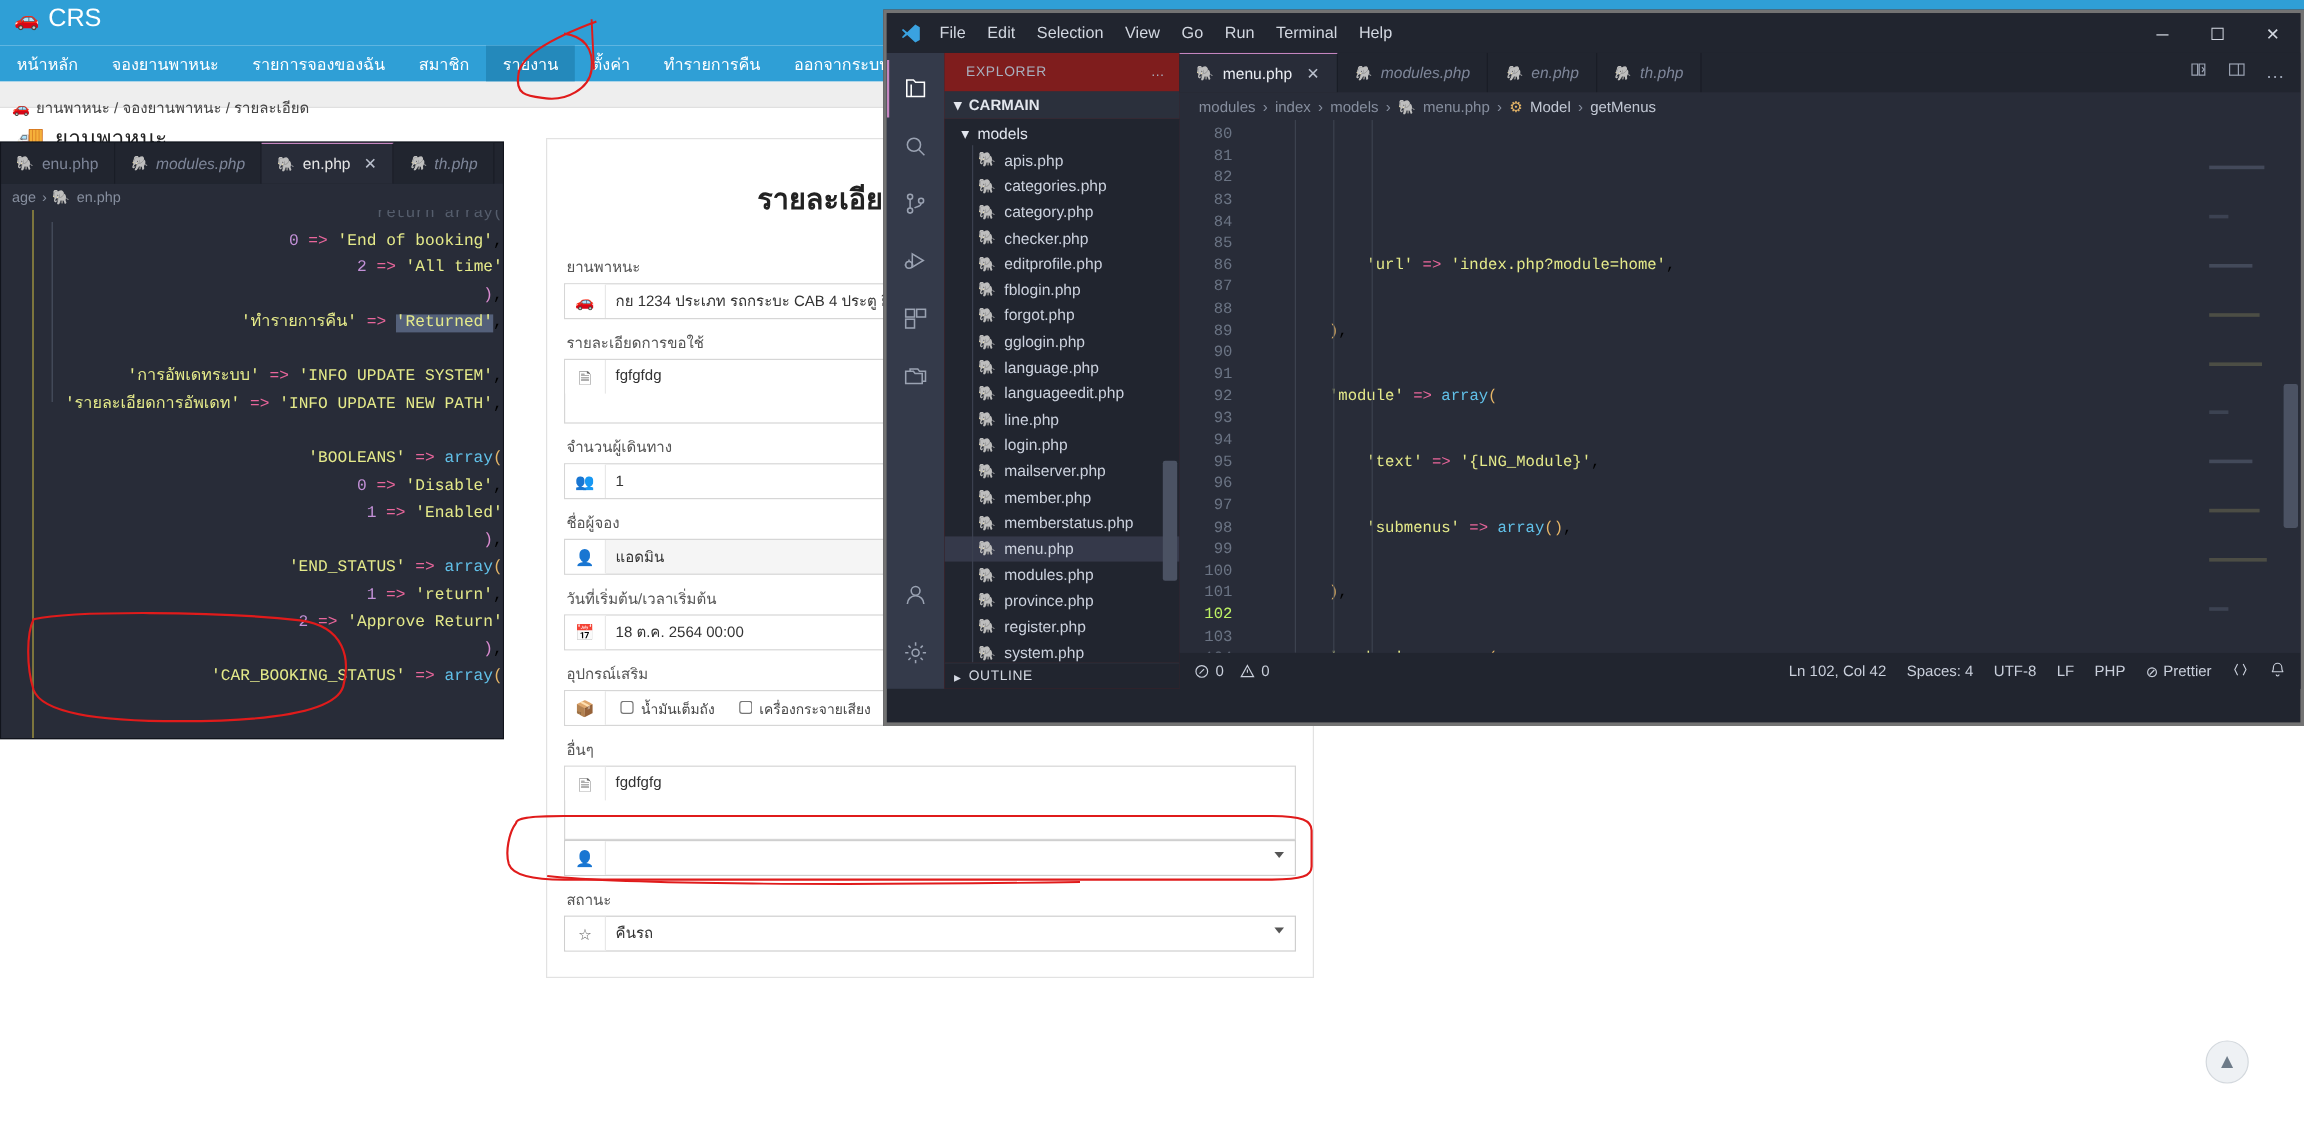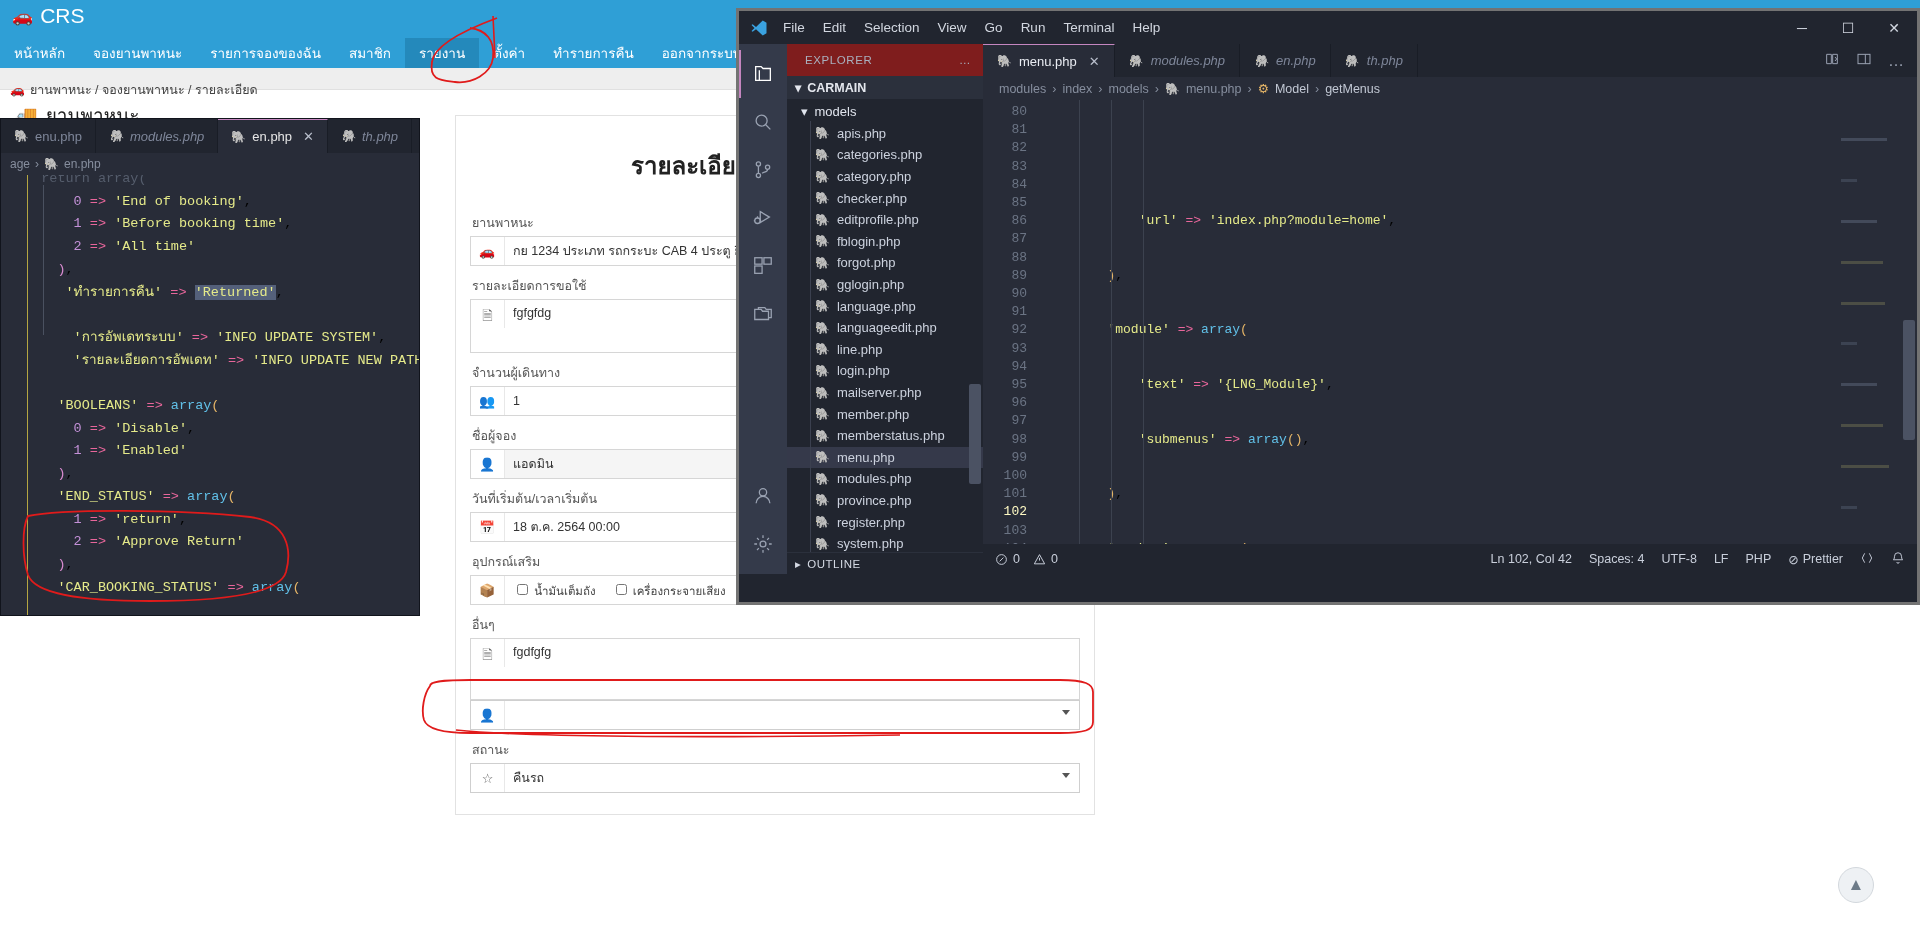--- a/index.html
+++ b/index.html
@@ -51,21 +51,21 @@
   
   #vs-left { position:absolute; left:0px; top:118px; width:420px; height:498px; background:#1f2430; border:1px solid #11141c;}
   .vsl-tabs { height:34px; background:#21252f; display:flex; align-items:stretch; }
   .vsl-tab { display:flex; align-items:center; gap:6px; padding:0 13px; font-size:13px; color:#7e8699; background:#21252f; border-right:1px solid #191d26; white-space:nowrap;}
   .vsl-tab.active { background:#282c38; color:#e6e6e6; border-top:1px solid #c586c0; }
   .vsl-tab.italic { font-style:italic; }
   .elephant { color:#b07cc6; font-size:12px; }
   .tab-x { color:#b9bfcc; font-size:13px; margin-left:5px; }
   .vsl-crumb { height:22px; background:#282c38; color:#868e9e; font-size:12px; display:flex; align-items:center; gap:5px; padding-left:9px;}
   .vsl-code { position:relative; padding:4px 0 0 0; background:#282c38; height:440px; overflow:hidden; }
-  .vsl-line { font-family:"Liberation Mono","DejaVu Sans Mono",monospace; font-size:13.5px; line-height:22.7px; white-space:pre; padding-left:24px; }
+  .vsl-line { font-family:"Liberation Mono","DejaVu Sans Mono",monospace; font-size:13.5px; line-height:22.7px; white-space:pre; padding-left:4px;text-align:right; }
   .vsl-guide { position:absolute; left:26px; top:0px; bottom:0; width:1px; background:#b5a642; }
   .vsl-guide2 { position:absolute; left:42px; top:10px; height:150px; width:1px; background:#4a5160; }
 
   
   .t-str { color:#e5ea8a; }
   .t-num { color:#c491d8; }
   .t-op  { color:#e8669b; }
   .t-fn  { color:#61c0e8; }
   .t-par { color:#e5b567; }
   .t-par2{ color:#d98bd0; }
@@ -259,21 +259,20 @@
     <span>›</span>
     <span class="elephant">🐘</span>
     <span>en.php</span>
   </div>
   <div class="vsl-code">
     <div class="vsl-guide"></div>
     <div class="vsl-guide2"></div>
     <div style="margin-top:-11px;">
       <div class="vsl-line" style="color:#555d6c;">  return array(</div>
       <div class="vsl-line">      <span class="t-num">0</span> <span class="t-op">=&gt;</span> <span class="t-str">'End of booking'</span>,</div>
-      <div class="vsl-line">      <span class="t-num">1</span> <span class="t-op">=&gt;</span> <span class="t-str">'Before booking time'</span>,</div>
       <div class="vsl-line">      <span class="t-num">2</span> <span class="t-op">=&gt;</span> <span class="t-str">'All time'</span></div>
       <div class="vsl-line">    <span class="t-par2">)</span>,</div>
       <div class="vsl-line">     <span class="t-str">'ทำรายการคืน'</span> <span class="t-op">=&gt;</span> <span class="t-str t-sel">'Returned'</span>,</div>
       <div class="vsl-line"> </div>
       <div class="vsl-line">      <span class="t-str">'การอัพเดทระบบ'</span> <span class="t-op">=&gt;</span> <span class="t-str">'INFO UPDATE SYSTEM'</span>,</div>
       <div class="vsl-line">      <span class="t-str">'รายละเอียดการอัพเดท'</span> <span class="t-op">=&gt;</span> <span class="t-str">'INFO UPDATE NEW PATH'</span>,</div>
       <div class="vsl-line"> </div>
       <div class="vsl-line">    <span class="t-str">'BOOLEANS'</span> <span class="t-op">=&gt;</span> <span class="t-fn">array</span><span class="t-par">(</span></div>
       <div class="vsl-line">      <span class="t-num">0</span> <span class="t-op">=&gt;</span> <span class="t-str">'Disable'</span>,</div>
       <div class="vsl-line">      <span class="t-num">1</span> <span class="t-op">=&gt;</span> <span class="t-str">'Enabled'</span></div>
@@ -542,21 +541,21 @@
           <div>92</div>
           <div>93</div>
           <div>94</div>
           <div>95</div>
           <div>96</div>
           <div>97</div>
           <div>98</div>
           <div>99</div>
           <div>100</div>
           <div>101</div>
-          <div style="color:#fef9c3;">102</div>
+          <div style="color:#bef264;">102</div>
           <div>103</div>
           <div>104</div>
 
         </div>
         <div class="code-lines">
           <div class="indent-guide" style="left:40px;top:0;bottom:0;"></div>
           <div class="indent-guide" style="left:72px;top:0;bottom:0;"></div>
           <div class="indent-guide" style="left:104px;top:0;bottom:0;"></div>
 
           <div class="ln">            <span class="t-str">'url'</span> <span class="t-op">=&gt;</span> <span class="t-str">'index.php?module=home'</span>,</div>

